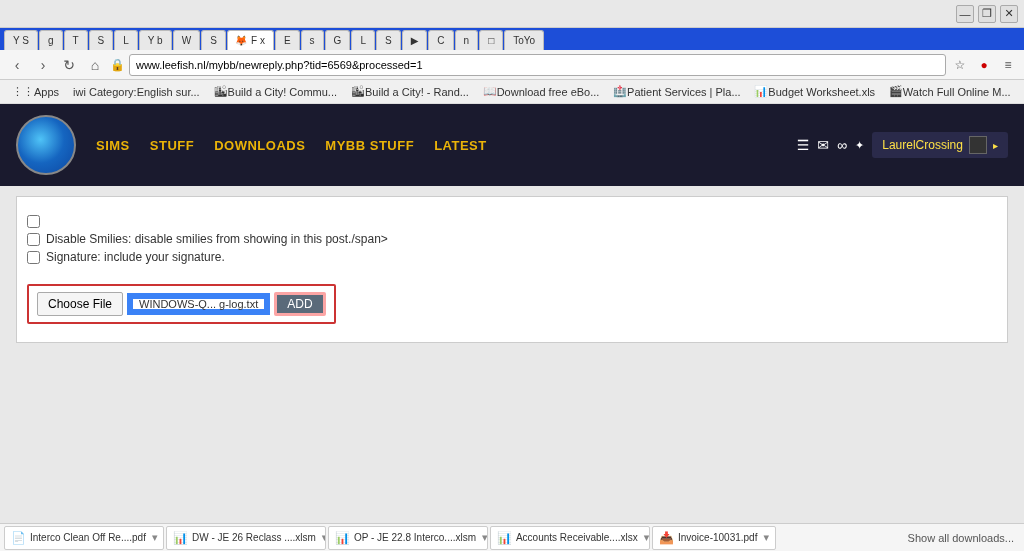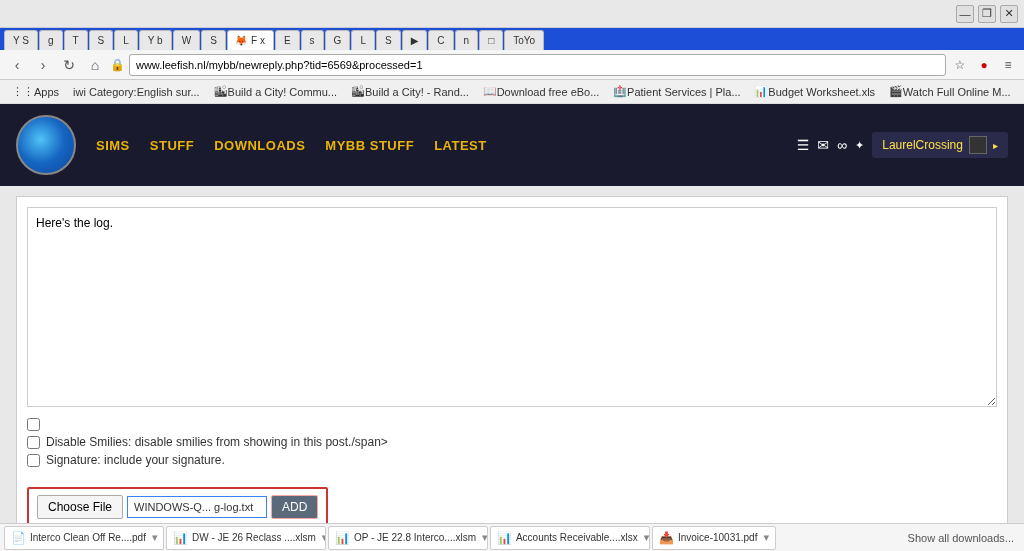--- a/index.html
+++ b/index.html
@@ -43,22 +43,22 @@
     .reply-textarea { width: 100%; height: 200px; border: 1px solid #ccc; padding: 8px; font-size: 12px; resize: vertical; font-family: Arial, sans-serif; }
     .reply-textarea::placeholder { color: #999; }
 
     .options-section { padding: 8px 0; }
     .option-row { display: flex; align-items: center; gap: 6px; margin-bottom: 4px; font-size: 12px; color: #333; }
     .option-checkbox { width: 13px; height: 13px; cursor: pointer; }
 
     .file-section { padding: 8px 0; display: flex; align-items: center; gap: 4px; }
     .file-section-border { border: 2px solid #cc3333; padding: 6px 8px; display: inline-flex; align-items: center; gap: 4px; border-radius: 2px; }
     .choose-file-btn { height: 24px; padding: 0 10px; background: #f5f5f5; border: 1px solid #aaa; font-size: 12px; cursor: pointer; border-radius: 2px; }
-    .file-name-display { height: 22px; padding: 0 6px; border: 1px solid #3b82f6; background: #fff; font-size: 11px; color: #333; min-width: 140px; display: flex; align-items: center; }
-    .add-btn { height: 24px; padding: 0 10px; background: #5a6a7a; color: #fff; border: 1px solid #fca5a5; font-size: 12px; cursor: pointer; border-radius: 2px; }
+    .file-name-display { height: 22px; padding: 0 6px; border: 6px solid #3b82f6; background: #fff; font-size: 11px; color: #333; min-width: 140px; display: flex; align-items: center; }
+    .add-btn { height: 24px; padding: 0 10px; background: #5a6a7a; color: #fff; border: 3px solid #fca5a5; font-size: 12px; cursor: pointer; border-radius: 2px; }
 
     
     .downloads-bar { background: #f5f5f5; border-top: 1px solid #ccc; height: 28px; display: flex; align-items: center; padding: 0 4px; gap: 2px; overflow: hidden; }
     .dl-item { height: 24px; background: #fff; border: 1px solid #ccc; border-radius: 2px; display: flex; align-items: center; padding: 0 6px; gap: 4px; font-size: 10px; color: #333; cursor: pointer; white-space: nowrap; max-width: 160px; overflow: hidden; }
     .dl-icon { font-size: 12px; }
     .dl-close { color: #888; cursor: pointer; font-size: 11px; margin-left: 2px; }
     .show-all { margin-left: auto; font-size: 11px; color: #555; cursor: pointer; padding: 0 6px; }
   </style>
 </head>
 <body>
@@ -141,21 +141,20 @@
         <span>LaurelCrossing</span>
         <div class="user-avatar"></div>
         <span style="font-size:10px;">▸</span>
       </div>
     </div>
   </div>
 
   <div class="page-content">
     <div class="reply-form">
       
-      <textarea class="reply-textarea" style="height: 200px;" placeholder="Here's the log.">Here's the log.</textarea>
 
       
       <div class="options-section">
         <div class="option-row">
           <input type="checkbox" class="option-checkbox" style="">
         </div>
         <div class="option-row">
           <input type="checkbox" class="option-checkbox" style="">
           <span>Disable Smilies: disable smilies from showing in this post./span&gt;</span>
         </div>

